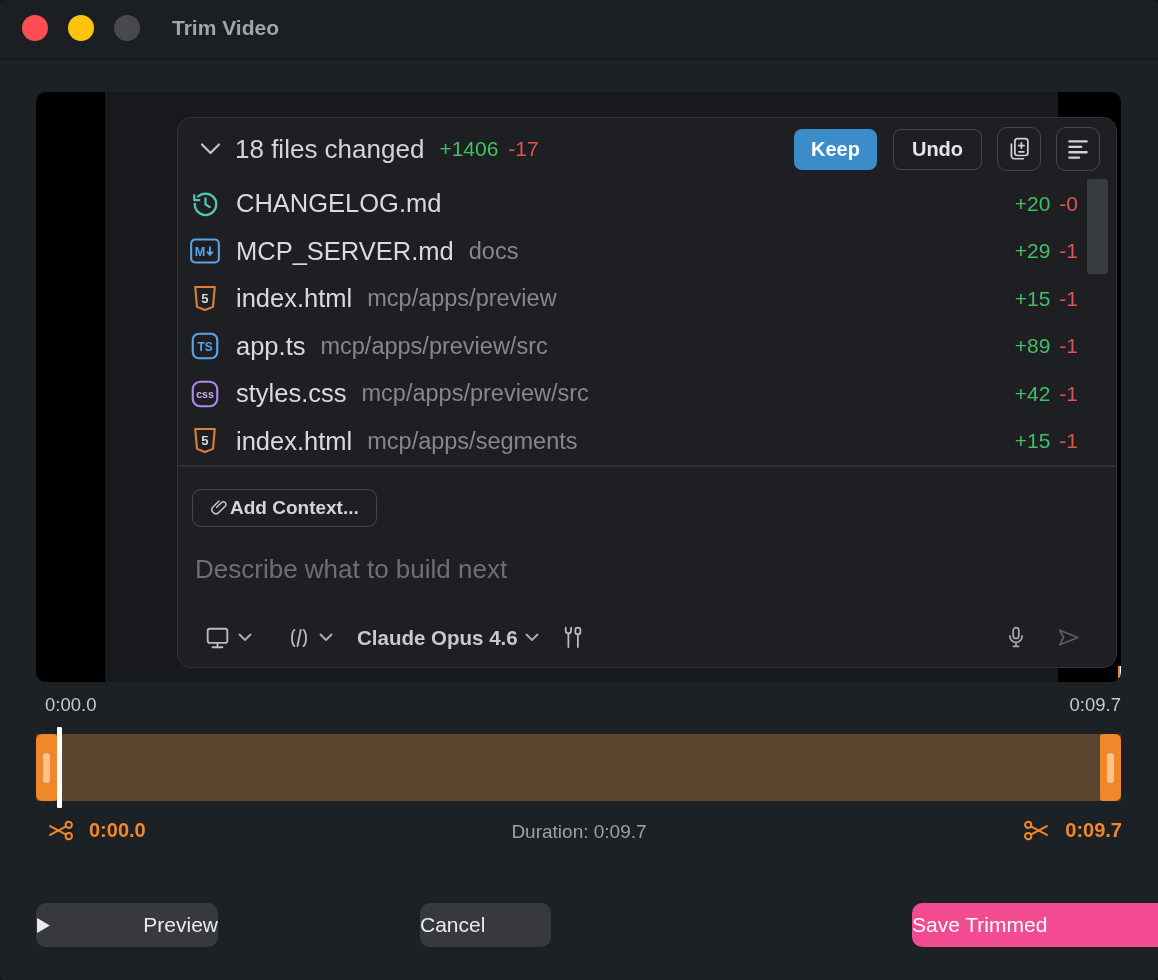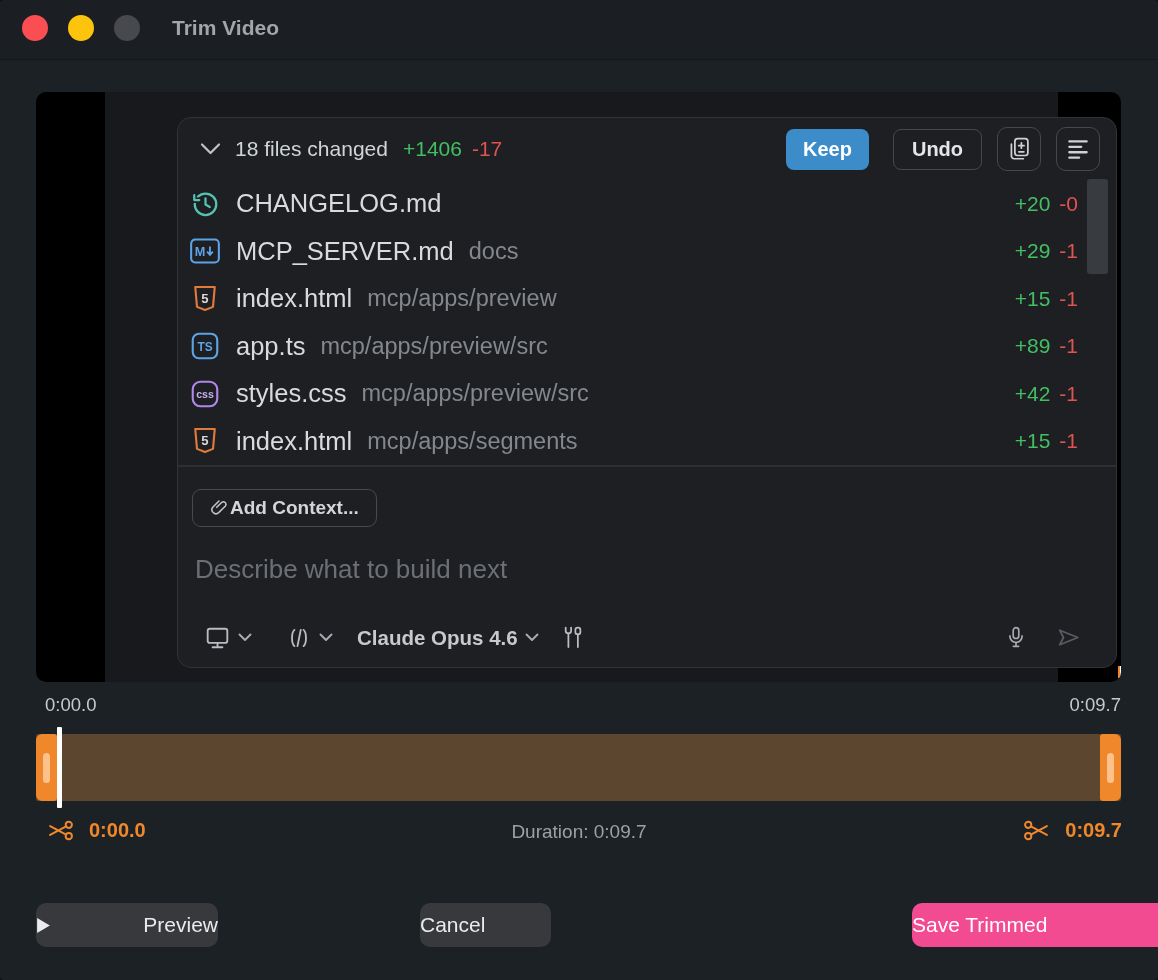--- a/index.html
+++ b/index.html
@@ -15,26 +15,26 @@
   .win-title { position:absolute; left:172px; top:16px; font-size:21px; font-weight:bold; color:#a2a6aa; }
 
   
   .video-frame { position:absolute; left:36px; top:92px; width:1085px; height:590px; background:#000; border-radius:10px; overflow:hidden; }
   .app-screen { position:absolute; left:69px; top:0; width:953px; height:590px; background:#17191c; }
 
   .panel { position:absolute; left:72px; top:25px; width:940px; height:551px; background:#1d1f23; border:1.5px solid #303338; border-radius:14px; display:flex; flex-direction:column; }
 
   .diff-header { display:flex; align-items:center; height:62px; padding:0 16px 0 22px; flex:none; }
   .chev-big { width:21px; height:14px; margin-right:14px; flex:none; }
-  .files-changed { font-size:21px; color:#d2d5d8; }
+  .files-changed { font-size:26px; color:#d2d5d8; }
   .adds { margin-left:15px; font-size:21px; color:var(--additions-green); }
   .dels { margin-left:10px; font-size:21px; color:var(--deletions-red); }
   .hdr-right { margin-left:auto; display:flex; align-items:center; }
   .btn-keep { width:83px; height:41px; background:var(--accent-blue); border-radius:8px; color:#fff; font-size:20px; font-weight:bold; display:flex; align-items:center; justify-content:center; }
-  .btn-undo { width:89px; height:41px; margin-left:24px; border:1.5px solid #46484d; border-radius:8px; color:#e5e6e8; font-size:20px; font-weight:bold; display:flex; align-items:center; justify-content:center; background:transparent; }
+  .btn-undo { width:89px; height:41px; margin-left:16px; border:1.5px solid #46484d; border-radius:8px; color:#e5e6e8; font-size:20px; font-weight:bold; display:flex; align-items:center; justify-content:center; background:transparent; }
   .btn-sq { width:44px; height:44px; margin-left:15px; border:1.5px solid #46484d; border-radius:10px; display:flex; align-items:center; justify-content:center; background:transparent; }
   .btn-sq svg { width:26px; height:26px; }
 
   .file-list { flex:none; position:relative; }
   .file-row { display:flex; align-items:center; height:47.5px; padding:0 38px 0 12px; }
   .file-icon { width:30px; height:30px; margin-right:16px; display:flex; align-items:center; justify-content:center; flex:none; }
   .file-icon svg { width:30px; height:30px; }
   .file-name { font-size:25.5px; color:#d8dadd; white-space:nowrap; }
   .file-path { margin-left:15px; font-size:23.5px; color:#84888d; white-space:nowrap; }
   .file-nums { margin-left:auto; display:flex; align-items:baseline; }

